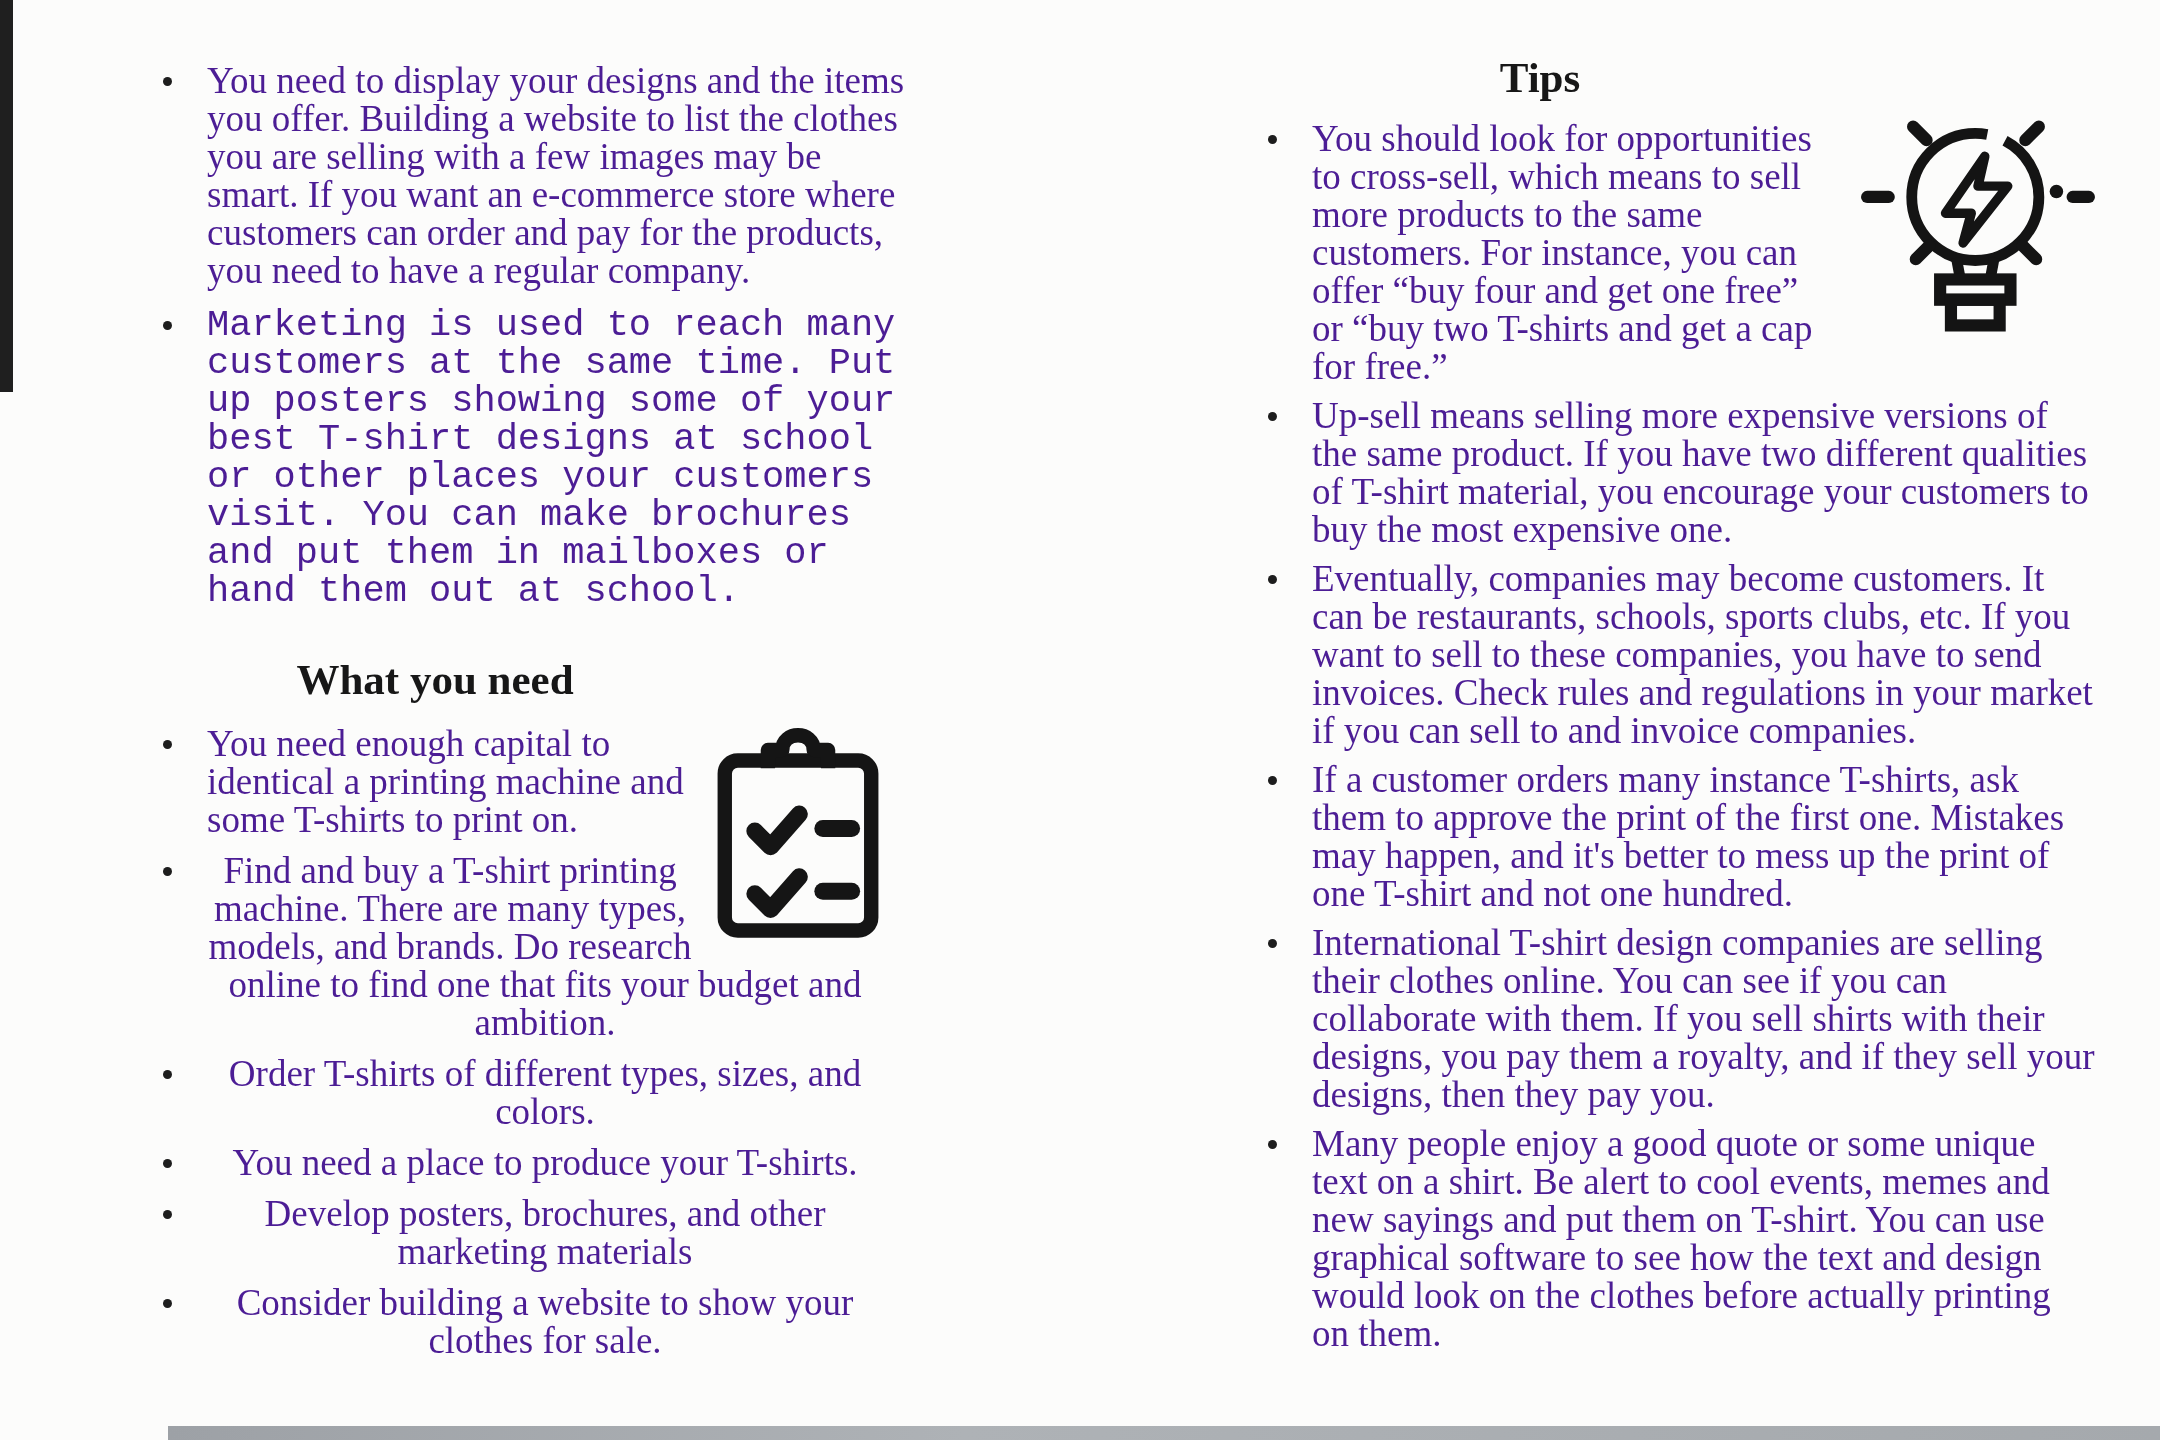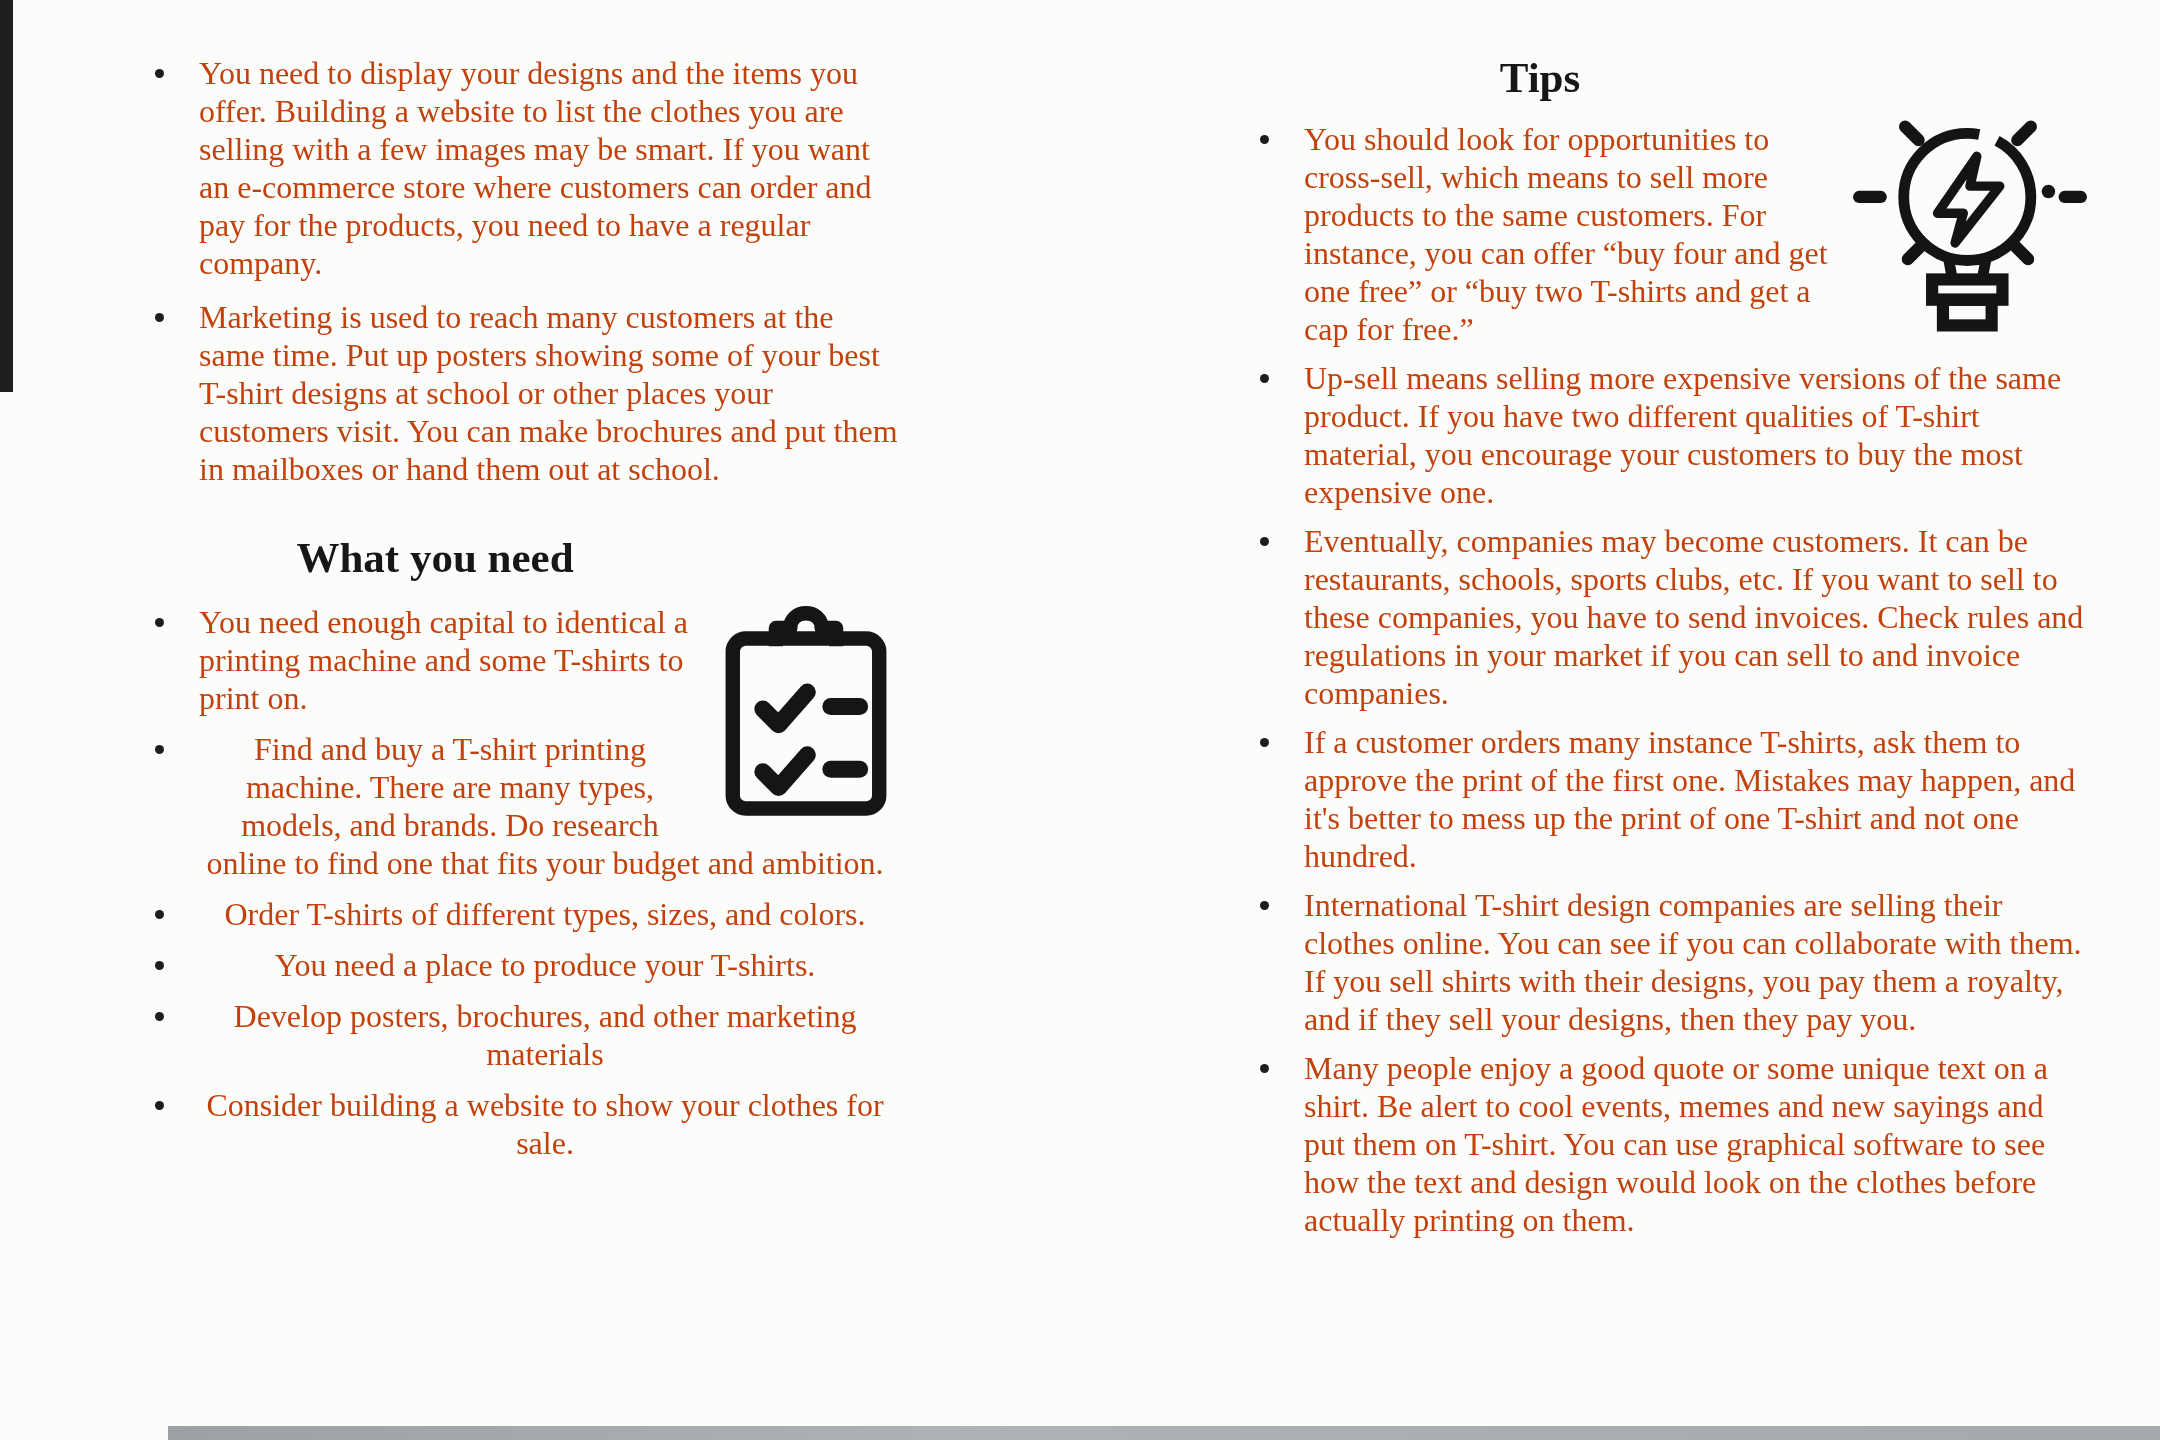--- a/index.html
+++ b/index.html
@@ -17,32 +17,32 @@
   }
   
   .col-left{
     position:absolute;left:140px;top:50px;width:755px;
   }
   .col-right{
     position:absolute;left:1245px;top:58px;width:790px;
   }
   
   .bullets{
-    list-style:none;margin:4px;padding:0 0 0 55px;
-    font-size:32px;line-height:38px;
-    color:#c2410c;
+    list-style:none;margin:12px;padding:0 0 0 55px;
+    font-size:37px;line-height:38px;
+    color:#4c1d95;
   }
   .bullets li{position:relative;}
   .bullets li::before{
     content:"";
     position:absolute;left:-44px;top:15px;
     width:9px;height:9px;border-radius:50%;
     background:#1d1d1d;
   }
-  .intro li + li{margin-top:16px;}
+  .intro li + li{margin-top:16px;font-family:Liberation Mono, monospace;}
   .needs-list li + li{margin-top:13px;text-align:center;}
   .tips-list li + li{margin-top:11px;}
   .intro{width:755px;}
   .intro li{max-width:700px;}
   .tips-list{width:785px;}
   h2.section-heading{
     font-size:43px;line-height:40px;font-weight:700;
     color:#171717;text-align:center;
   }
   .col-left h2.section-heading{margin:50px 0 25px 55px;width:480px;}

